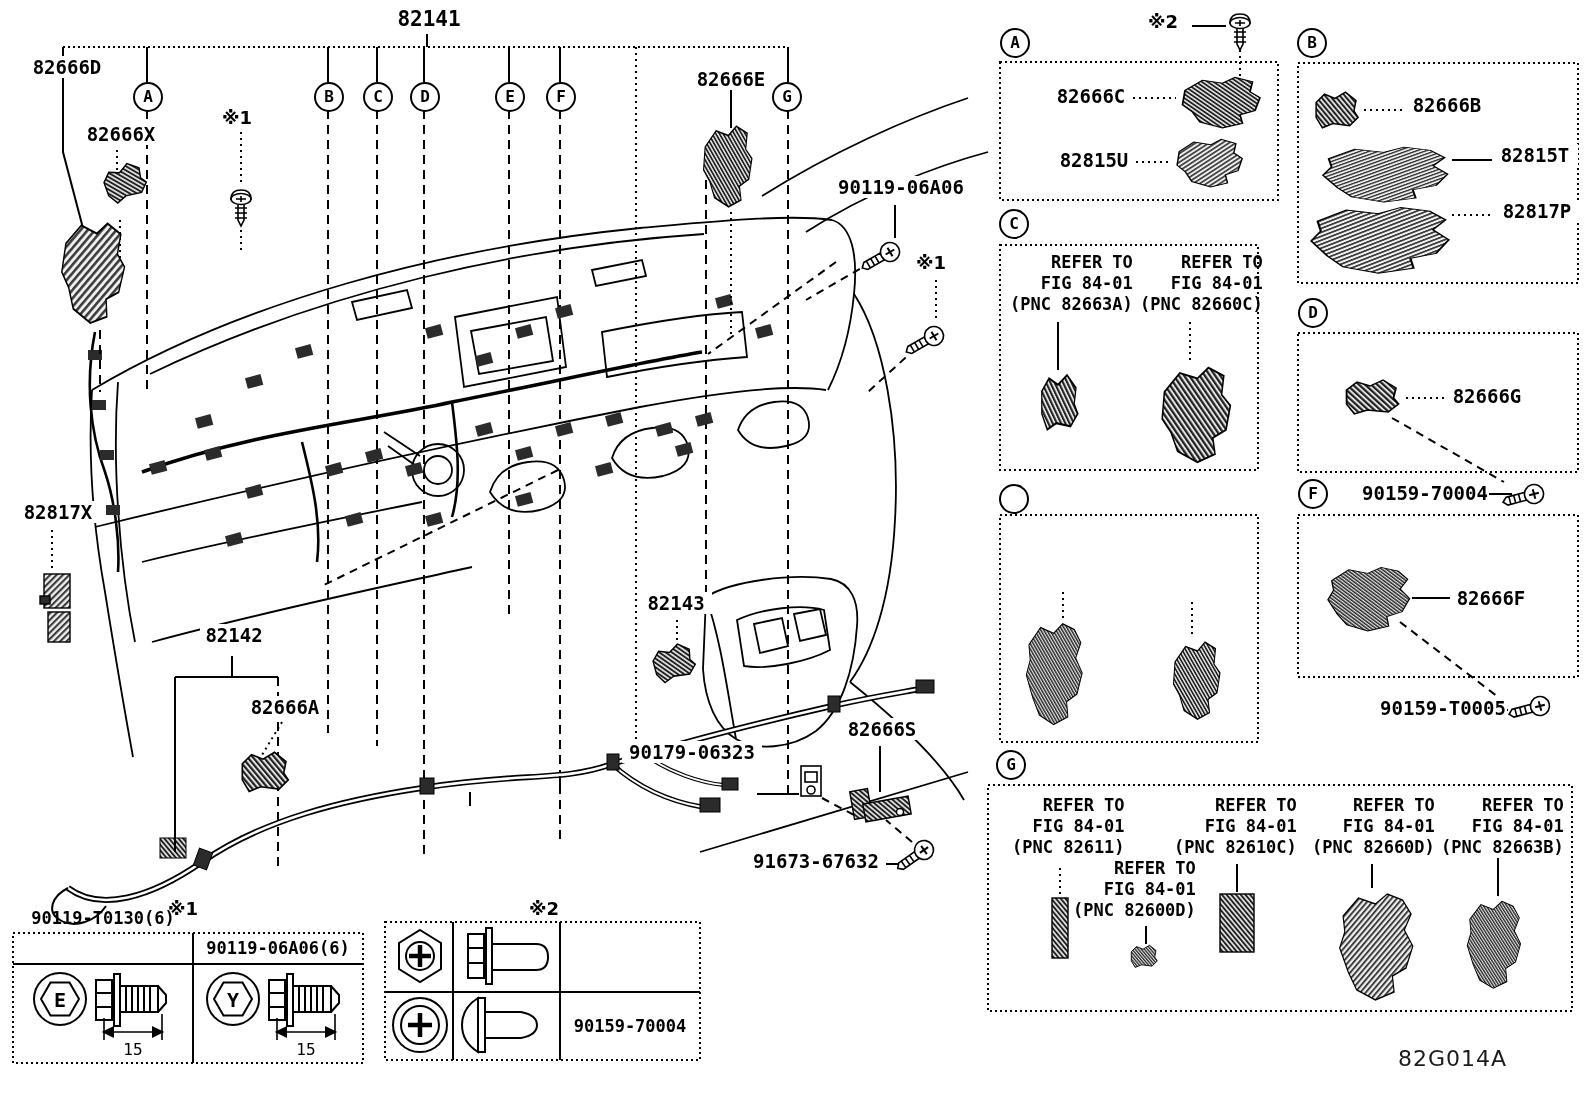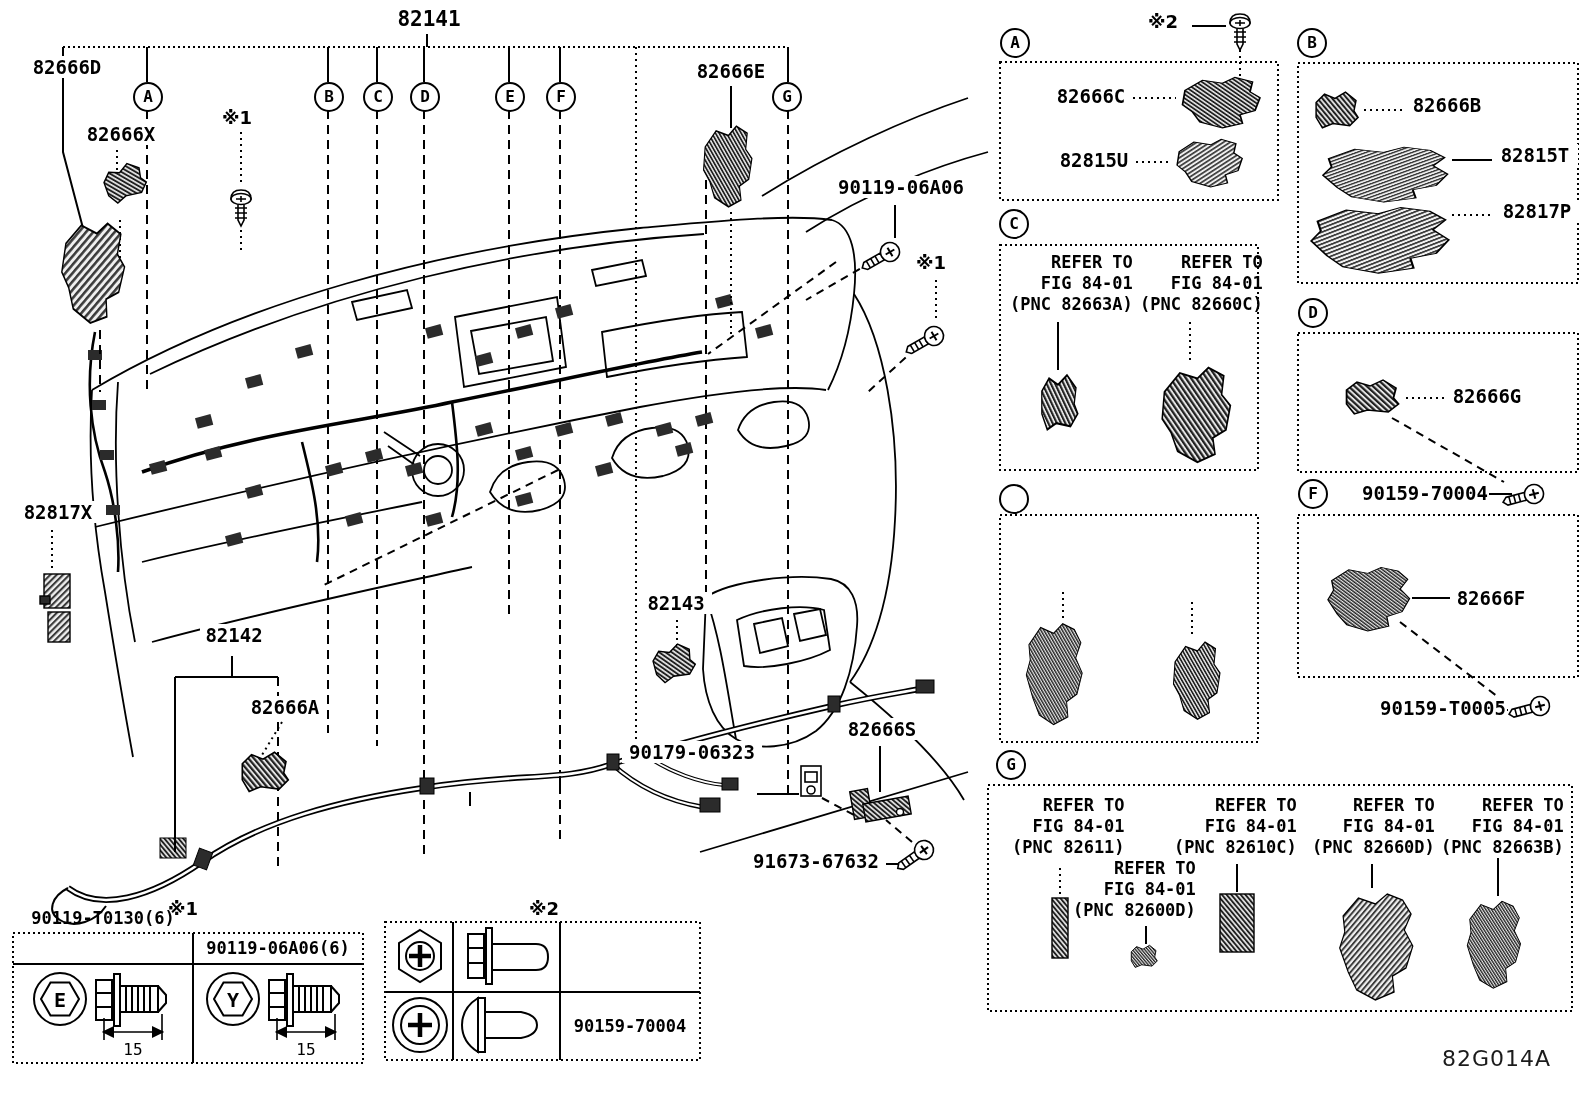--- a/index.html
+++ b/index.html
@@ -10,21 +10,21 @@
   .lbl{position:absolute;font-weight:bold;font-size:19px;line-height:22px;text-align:center;
        background:#fff;white-space:nowrap;padding:0 1px;}
   .note{position:absolute;font-weight:bold;font-size:18px;line-height:20px;background:#fff;
         white-space:nowrap;font-family:"DejaVu Sans","DejaVu Sans Mono",sans-serif;}
   .callout{position:absolute;width:26px;height:26px;border:2.5px solid #000;border-radius:50%;
         font-weight:bold;font-size:16px;line-height:26px;text-align:center;background:#fff;}
   .ref{position:absolute;font-weight:bold;font-size:17px;line-height:21px;white-space:nowrap;text-align:right;}
   .tcell{position:absolute;font-weight:bold;font-size:17px;text-align:center;white-space:nowrap;}
   .dim{position:absolute;font-weight:normal;font-size:16px;text-align:center;white-space:nowrap;}
   .figcode{position:absolute;font-family:"DejaVu Sans","Liberation Sans",sans-serif;
-        font-size:22px;letter-spacing:1px;color:#1b1b1b;white-space:nowrap;margin-left:44px;}
+        font-size:22px;letter-spacing:1px;color:#1b1b1b;white-space:nowrap;}
 </style>
 </head>
 <body>
 
 <div id="stage">
 
 <svg id="art" width="1592" height="1099" viewBox="0 0 1592 1099">
   <defs>
     <pattern id="h1" width="4.5" height="4.5" patternUnits="userSpaceOnUse" patternTransform="rotate(45)">
       <rect width="4.5" height="4.5" fill="#efefef"></rect>
@@ -314,21 +314,21 @@
   <text x="60" y="1007" text-anchor="middle" font-family="DejaVu Sans Mono, monospace" font-size="20" font-weight="bold" fill="#000">E</text>
   <text x="233" y="1007" text-anchor="middle" font-family="DejaVu Sans Mono, monospace" font-size="20" font-weight="bold" fill="#000">Y</text>
 </svg>
 
 <div class="layer">
 
   <div class="lbl" style="left:392px;top:8px;width:72px;font-size:21px">82141</div>
   <div class="lbl" style="left:28px;top:56px;width:76px">82666D</div>
   <div class="lbl" style="left:82px;top:123px;width:76px">82666X</div>
   <div class="note" style="left:222px;top:108px">※1</div>
-  <div class="lbl" style="left:692px;top:60px;width:76px">82666E</div>
+  <div class="lbl" style="left:692px;top:68px;width:76px">82666E</div>
   <div class="lbl" style="left:831px;top:176px;width:138px">90119-06A06</div>
   <div class="note" style="left:916px;top:253px">※1</div>
   <div class="lbl" style="left:18px;top:501px;width:78px">82817X</div>
   <div class="lbl" style="left:200px;top:624px;width:66px">82142</div>
   <div class="lbl" style="left:247px;top:696px;width:74px">82666A</div>
   <div class="lbl" style="left:640px;top:592px;width:70px">82143</div>
   <div class="lbl" style="left:844px;top:718px;width:74px">82666S</div>
   <div class="lbl" style="left:622px;top:741px;width:138px">90179-06323</div>
   <div class="lbl" style="left:746px;top:850px;width:138px">91673-67632</div>
 

